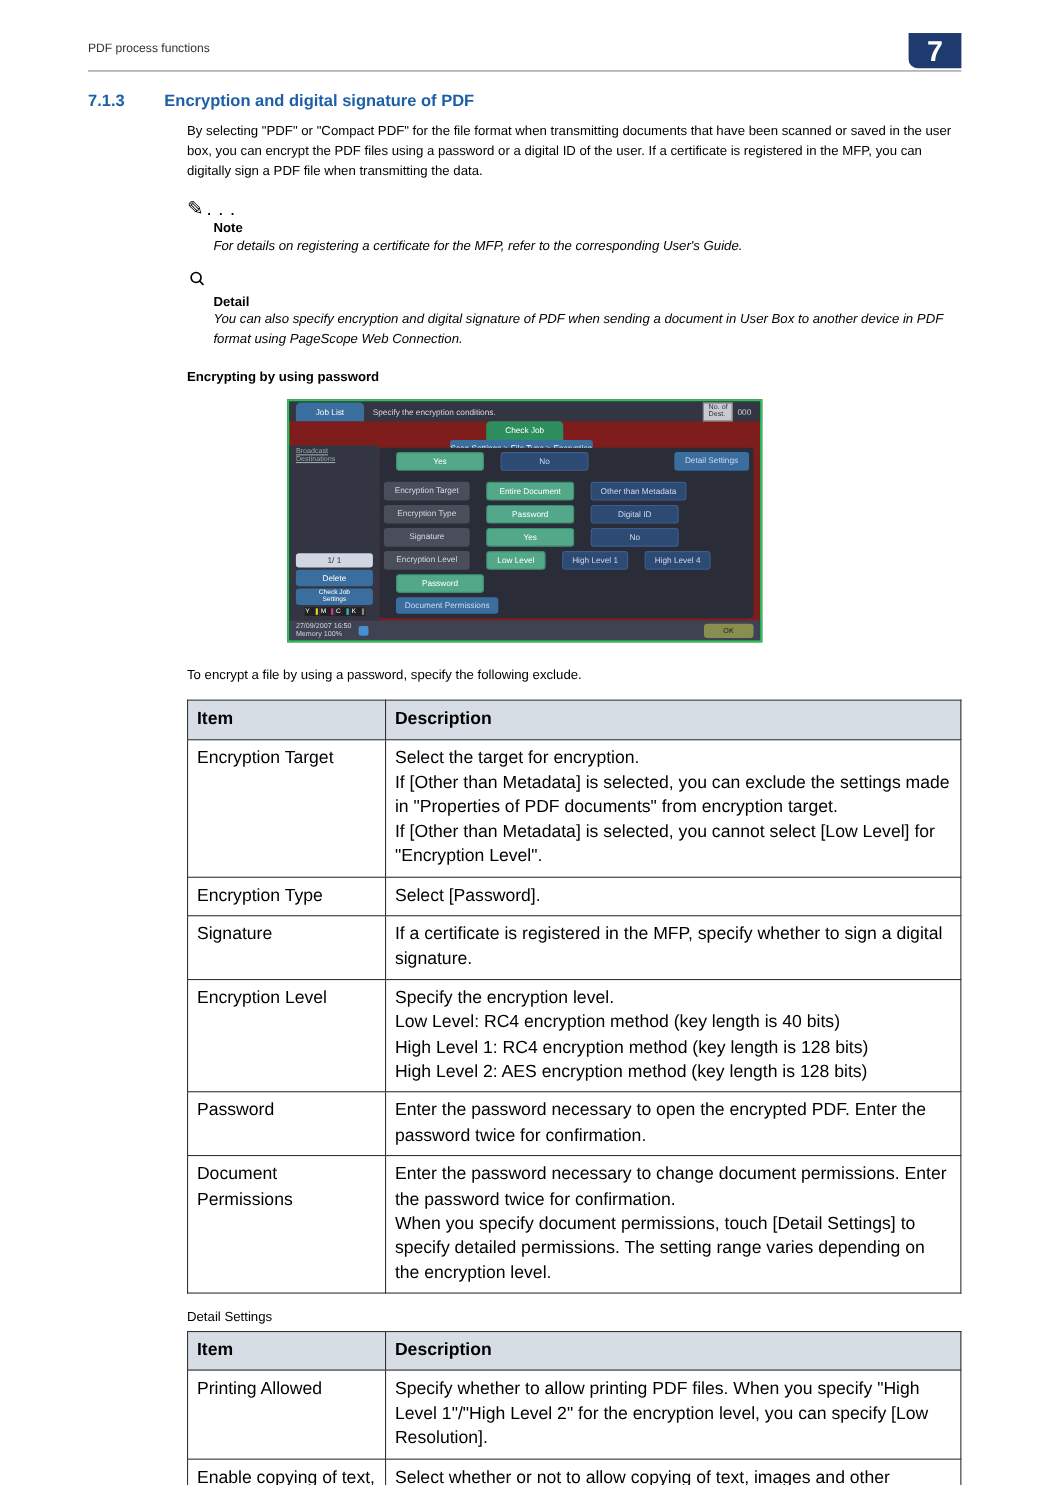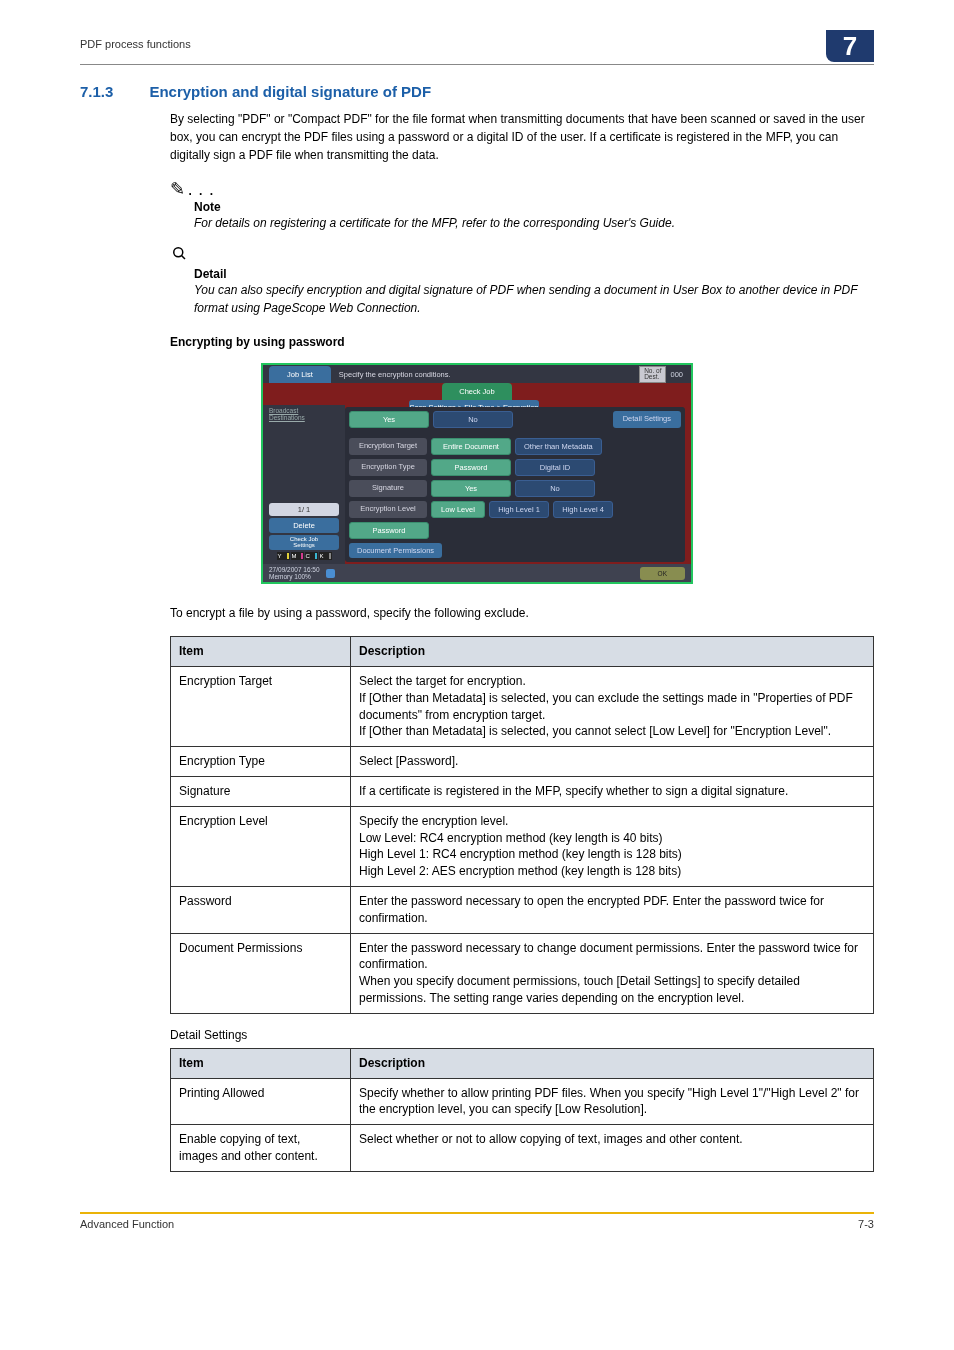--- a/index.html
+++ b/index.html
@@ -230,20 +230,21 @@
     width: 78px;
   }
   .opt-label {
     background: #4a4d5a;
     color: #d7d7e2;
   }
   .opt-btn {
     background: #2c4a72;
     color: #cfd7f0;
     border: 1px solid #3a5e92;
+    margin-left: 11px;
   }
   .opt-btn.sel {
     background: #52a888;
     color: #fff;
     border: 1px solid #3a8e6e;
   }
   .opt-btn.wide { width: auto; padding-left: 8px; padding-right: 8px; }
   .opt-btn.detail {
     margin-left: auto;
     background: #3a6e9e;
@@ -275,21 +276,21 @@
     border-collapse: collapse;
     width: 100%;
     margin-top: 4px;
     margin-bottom: 14px;
   }
   table.settings th, table.settings td {
     border: 1px solid #333;
     padding: 6px 8px;
     text-align: left;
     vertical-align: top;
-    font-size: 12px;
+    font-size: 16px;
     line-height: 1.4;
   }
   table.settings th {
     background: #d7dde5;
     font-weight: bold;
   }
   table.settings col.c1 { width: 180px; }
   .tables-wrap { margin-left: 90px; }
   .detail-caption {
     margin-left: 90px;

